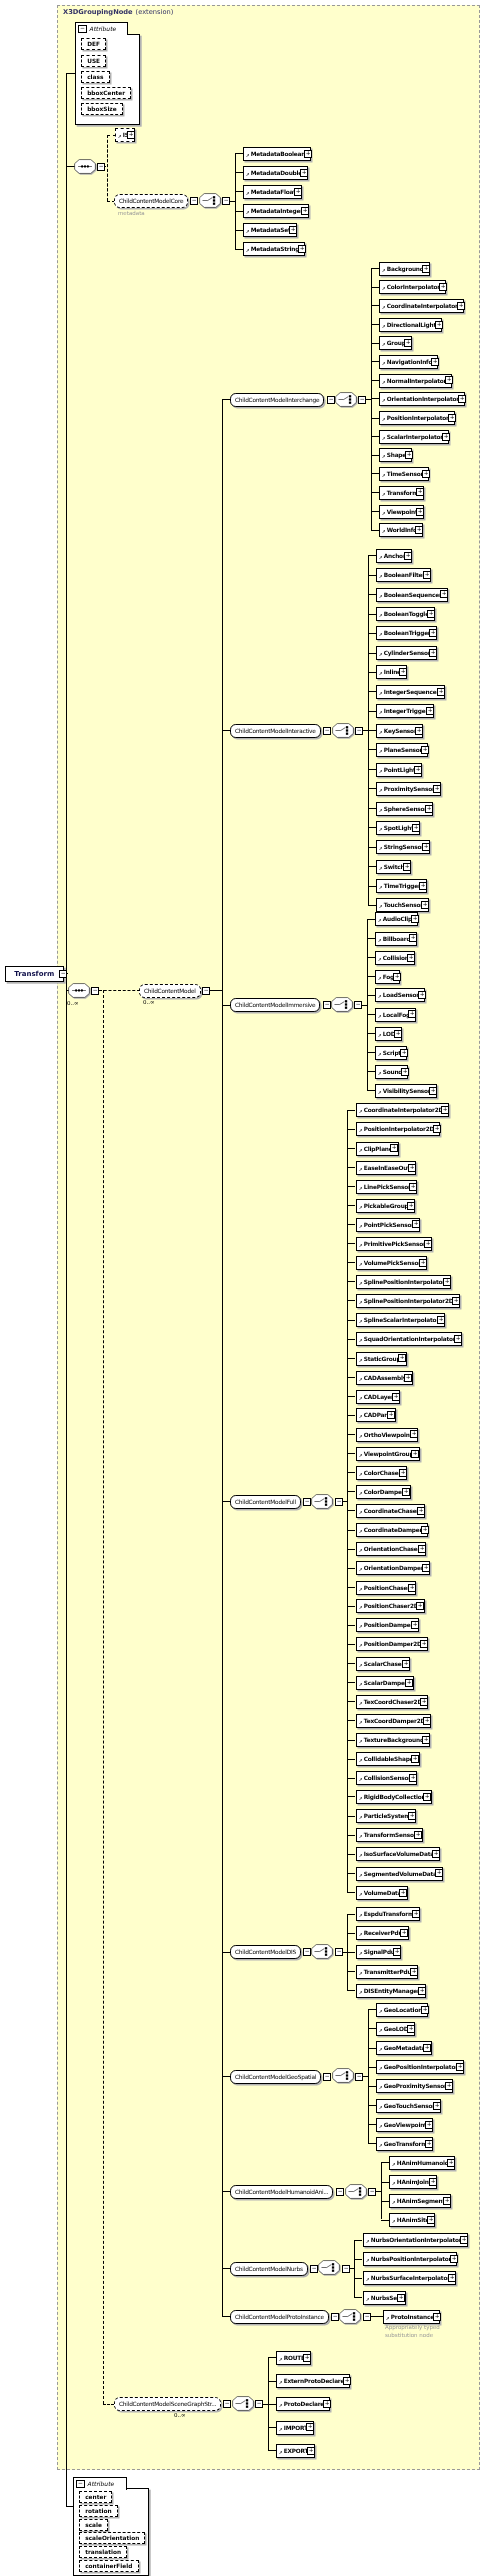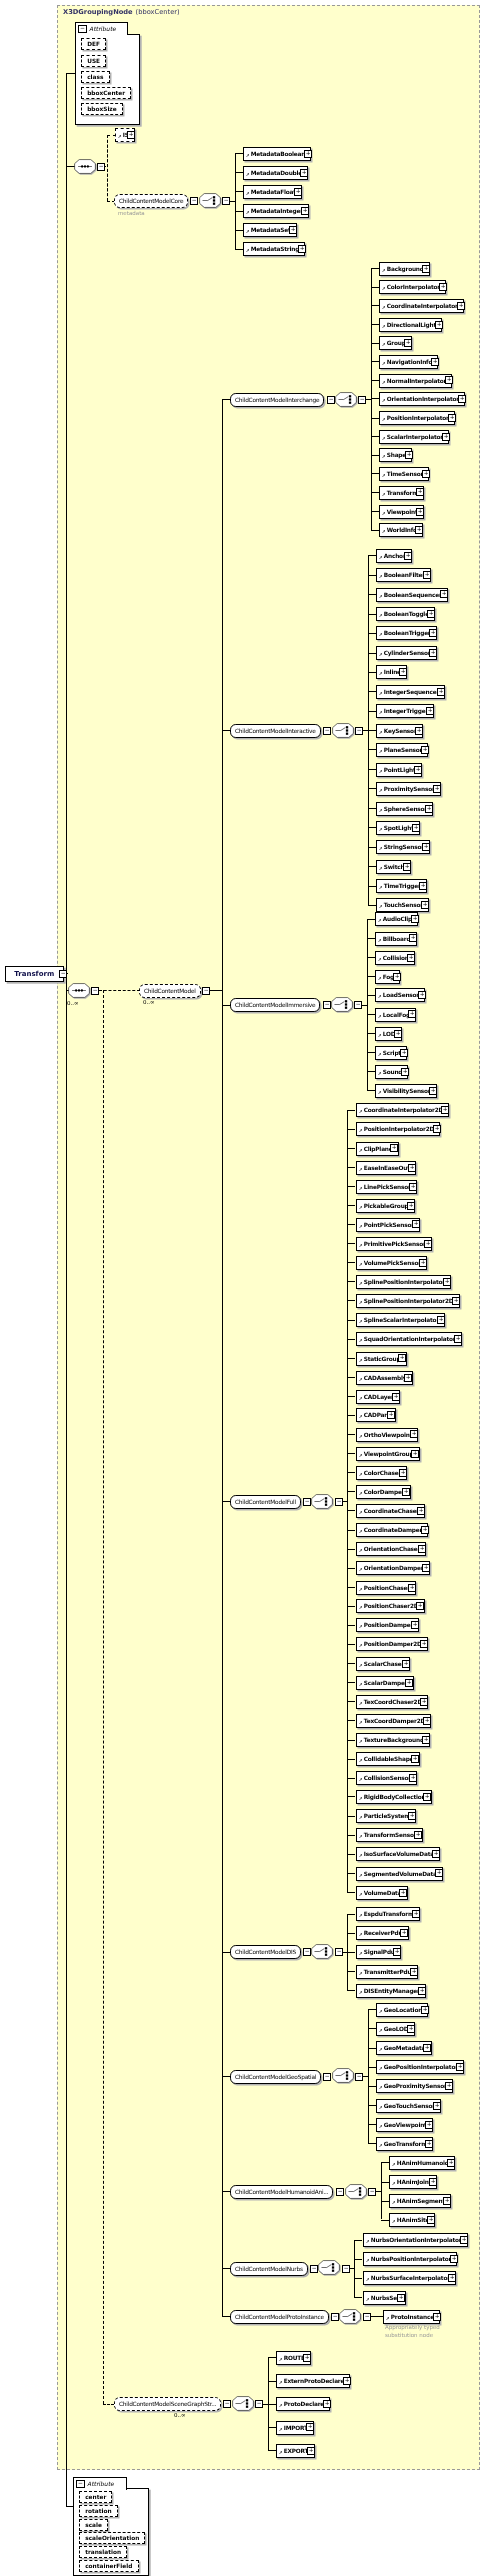--- a/index.html
+++ b/index.html
@@ -39,21 +39,21 @@
          box-shadow:1.7px 1.7px 0 #b3b3b3;z-index:2;}
   .aitem{position:absolute;display:inline-flex;align-items:center;height:10.4px;background:#fff;
          border:0.6px dashed #000;box-shadow:1.5px 1.5px 0 #b3b3b3;padding:0 5.2px;font-size:5.8px;
          font-weight:bold;color:#000;z-index:3;white-space:nowrap;}
 </style>
 </head>
 <body>
 
 <div id="canvas">
     <div class="container" style="left: 57px; top: 4.6px; width: 421px; height: 2463px;"></div>
-    <div class="title" style="left: 63px; top: 8px;"><span class="b">X3DGroupingNode</span><span class="s">(bboxCenter)</span></div>
+    <div class="title" style="left: 63px; top: 8px;"><span class="b">X3DGroupingNode</span><span class="s">(extension)</span></div>
     <div class="root" style="left: 4.6px; top: 966px;">
       <span>Transform</span>
     </div>
     <div class="pm" style="left: 59px; top: 970px;">−</div>
     <div class="hl" style="left: 66px; top: 973px; width: 1.7px;"></div>
     <div class="vl" style="left: 66px; top: 73px; height: 2433px;"></div>
     <div class="hl" style="left: 66px; top: 73px; width: 9.3px;"></div>
     <div class="hl" style="left: 66px; top: 166px; width: 8.7px;"></div>
     <div class="hl" style="left: 66px; top: 990px; width: 2.9px;"></div>
     <div class="hl" style="left: 66px; top: 2506px; width: 7px;"></div>

